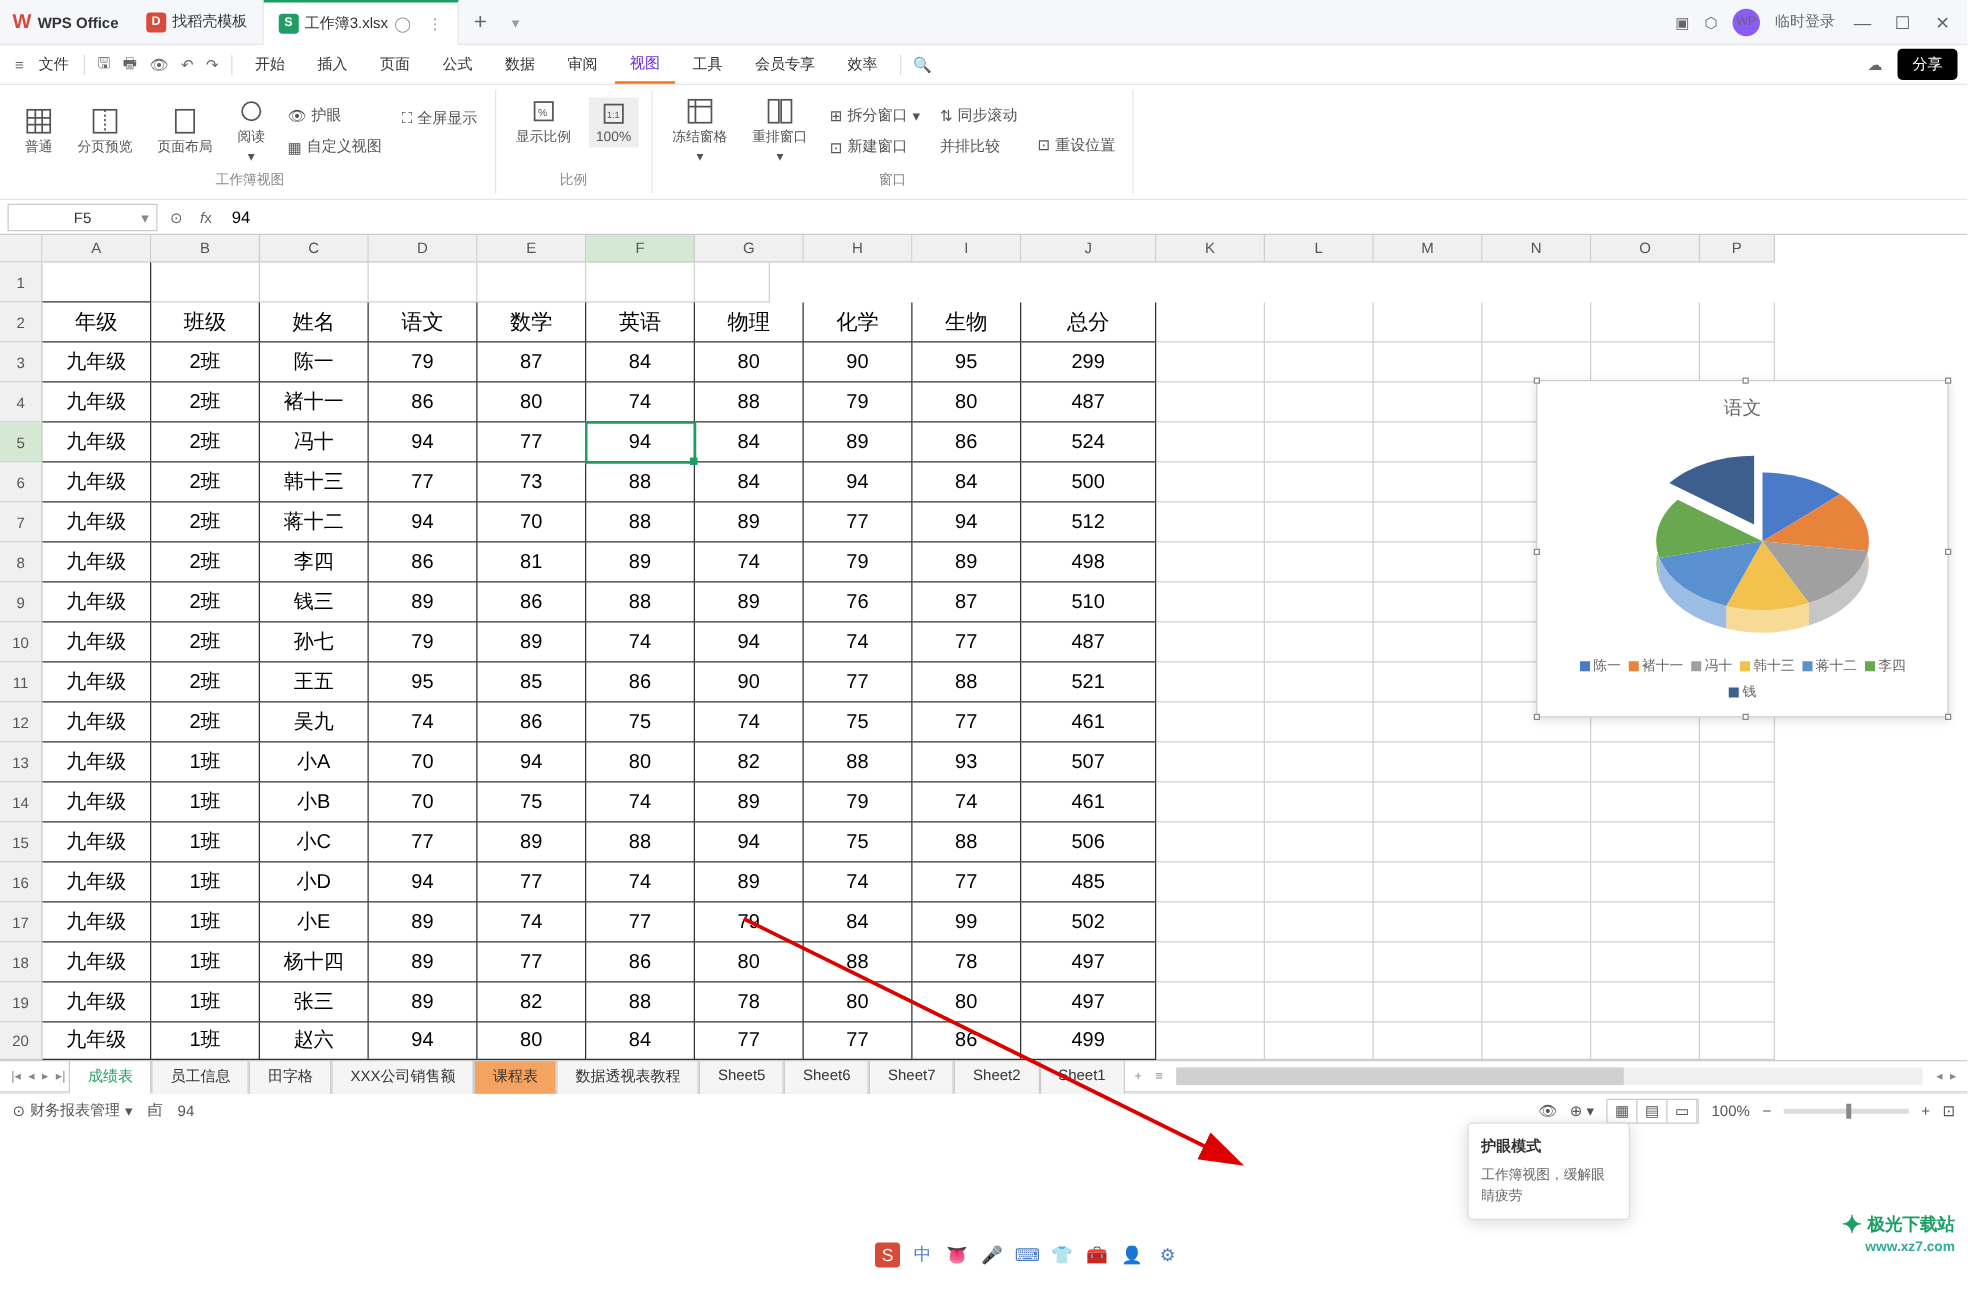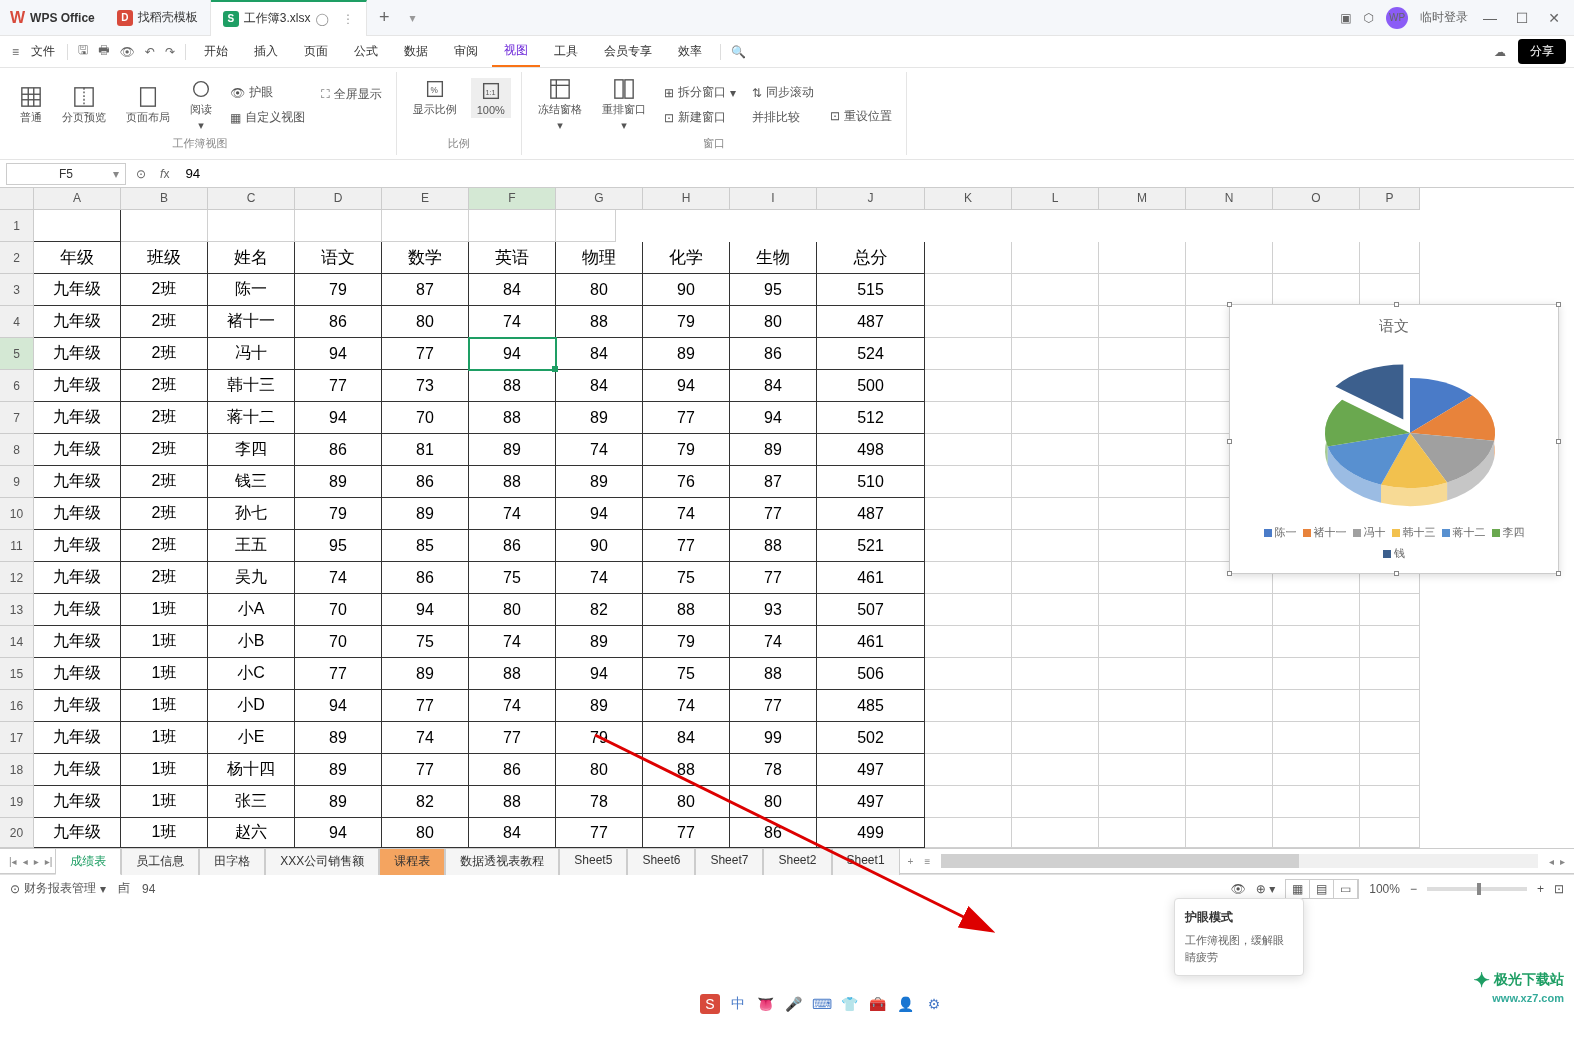--- a/index.html
+++ b/index.html
@@ -345,21 +345,21 @@
         <div style="display:flex">
           <div class="cell bold-b" style="width:87px;height:32px">九年级</div>
           <div class="cell bold-b" style="width:87px;height:32px">2班</div>
           <div class="cell bold-b" style="width:87px;height:32px">陈一</div>
           <div class="cell bold-b" style="width:87px;height:32px">79</div>
           <div class="cell bold-b" style="width:87px;height:32px">87</div>
           <div class="cell bold-b" style="width:87px;height:32px">84</div>
           <div class="cell bold-b" style="width:87px;height:32px">80</div>
           <div class="cell bold-b" style="width:87px;height:32px">90</div>
           <div class="cell bold-b" style="width:87px;height:32px">95</div>
-          <div class="cell bold-b" style="width:108px;height:32px">515</div>
+          <div class="cell bold-b" style="width:108px;height:32px">299</div>
           <div class="cell" style="width:87px;height:32px"></div>
           <div class="cell" style="width:87px;height:32px"></div>
           <div class="cell" style="width:87px;height:32px"></div>
           <div class="cell" style="width:87px;height:32px"></div>
           <div class="cell" style="width:87px;height:32px"></div>
           <div class="cell" style="width:60px;height:32px"></div>
         </div>
         <div style="display:flex">
           <div class="cell bold-b" style="width:87px;height:32px">九年级</div>
           <div class="cell bold-b" style="width:87px;height:32px">2班</div>

